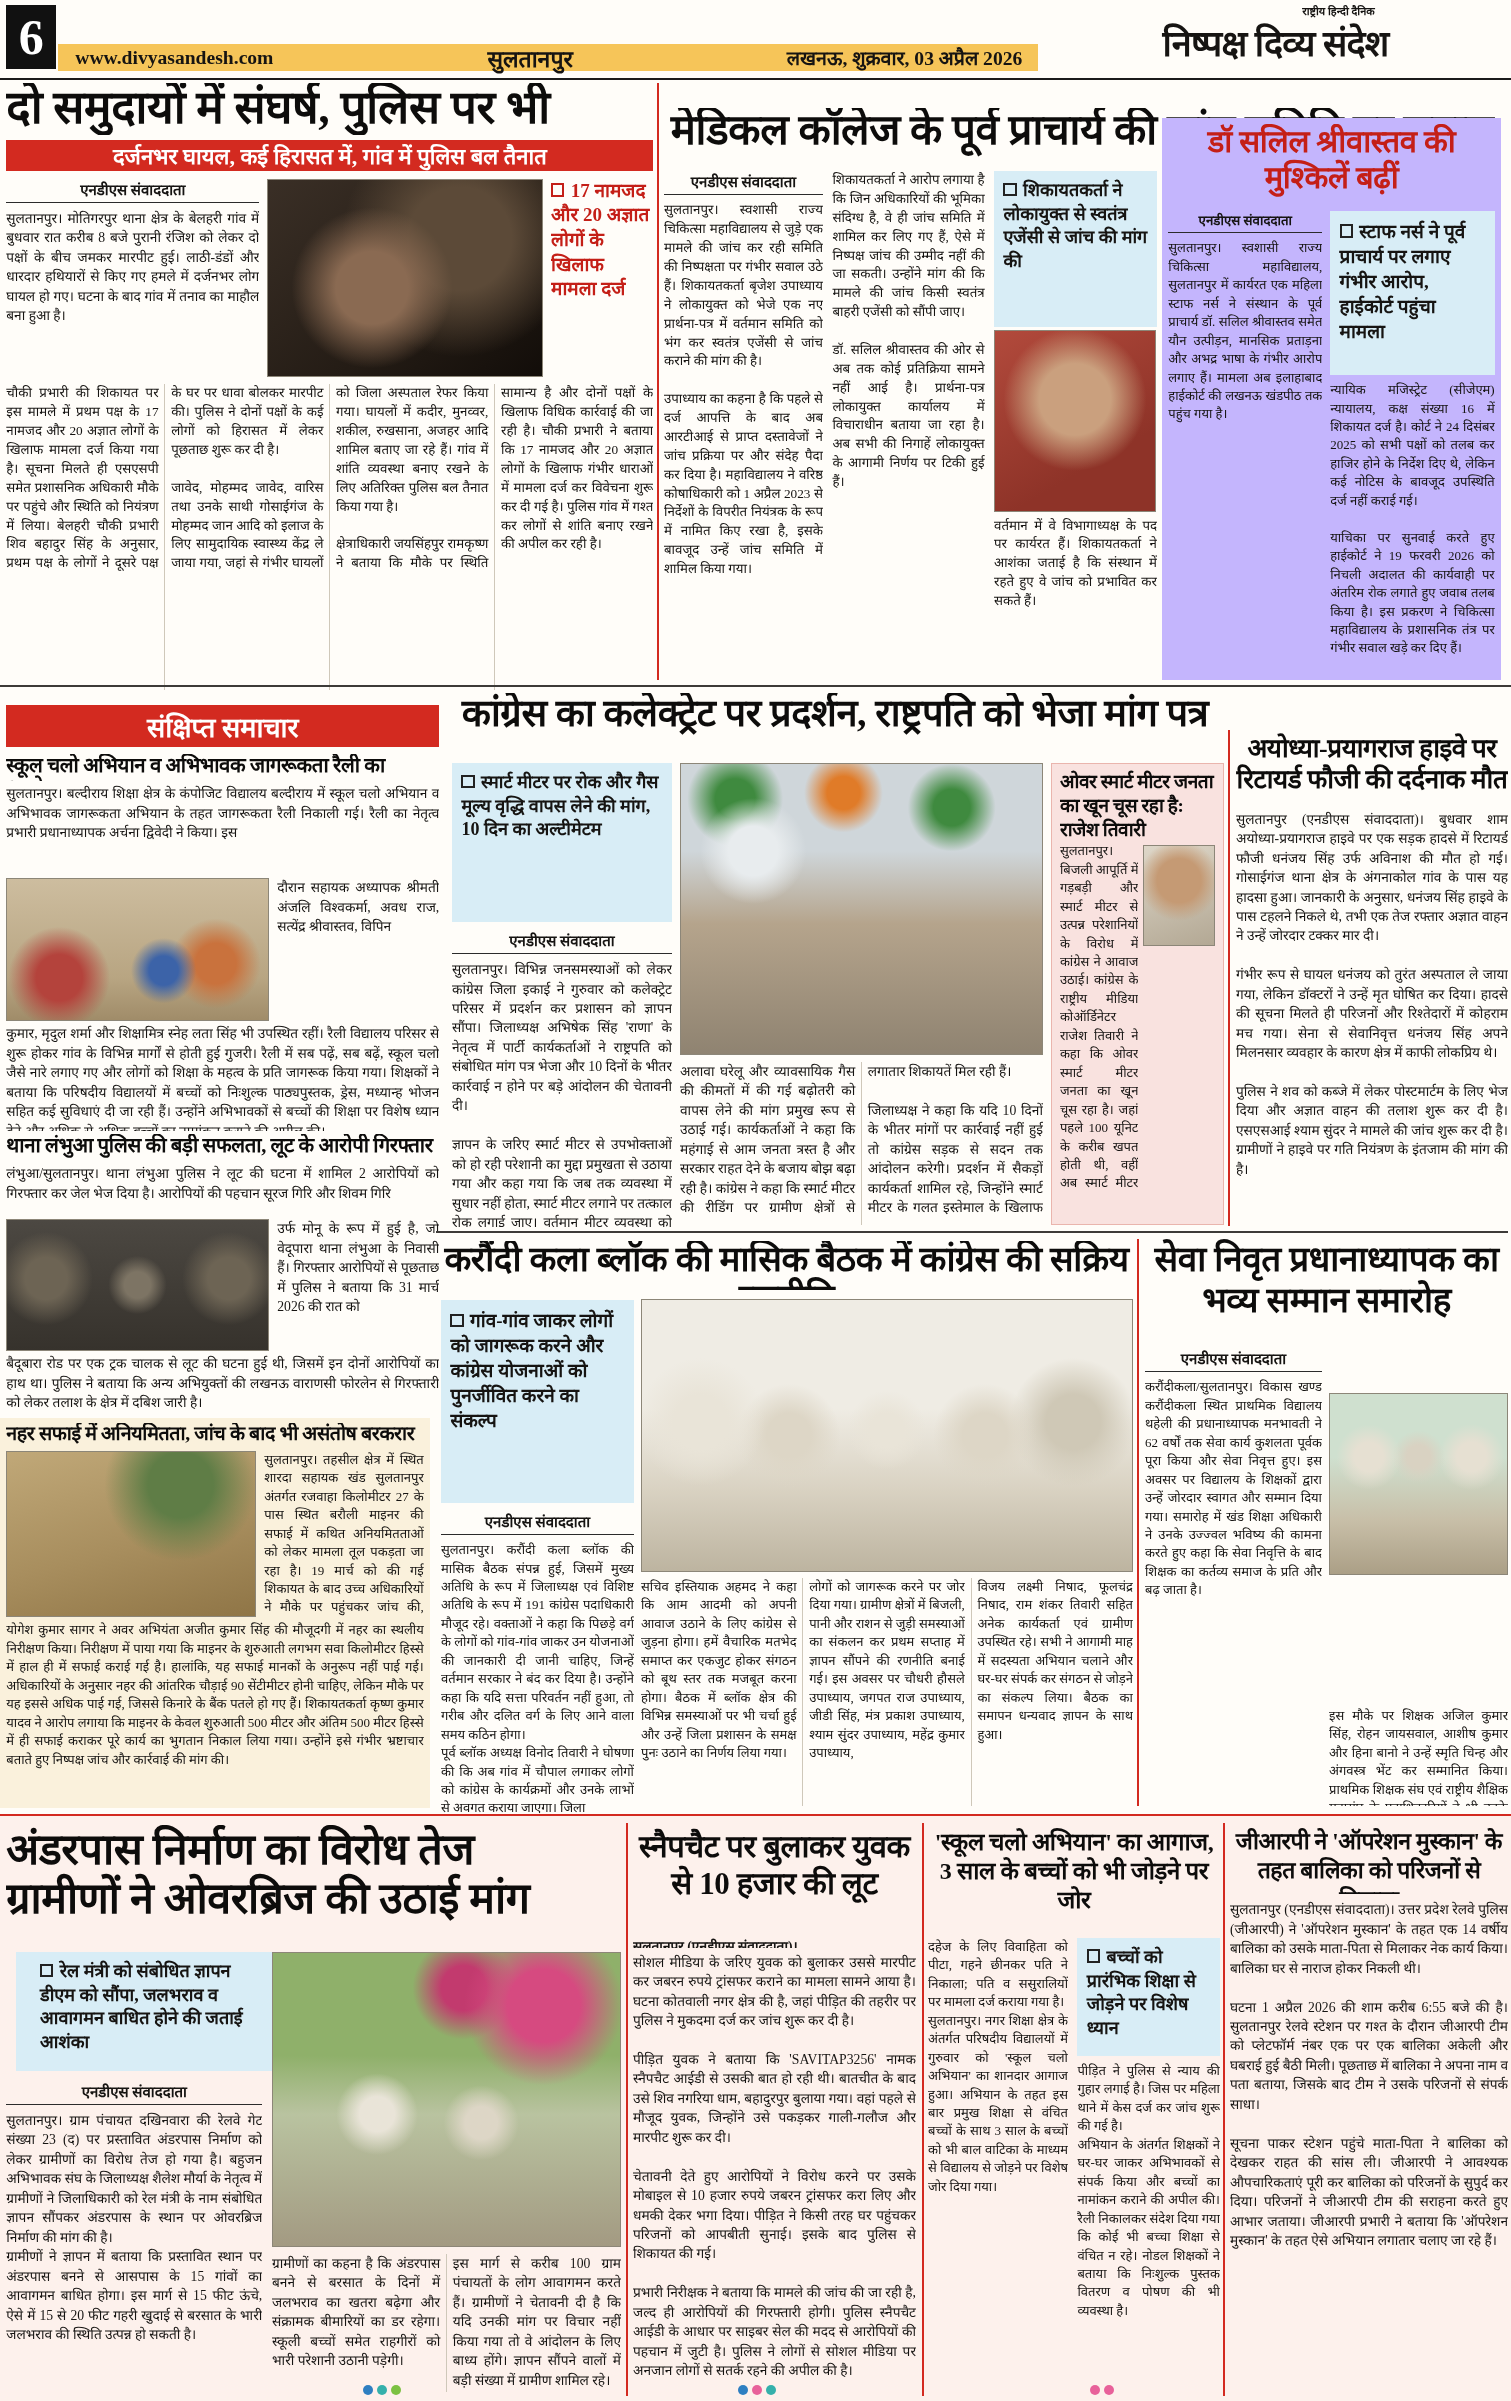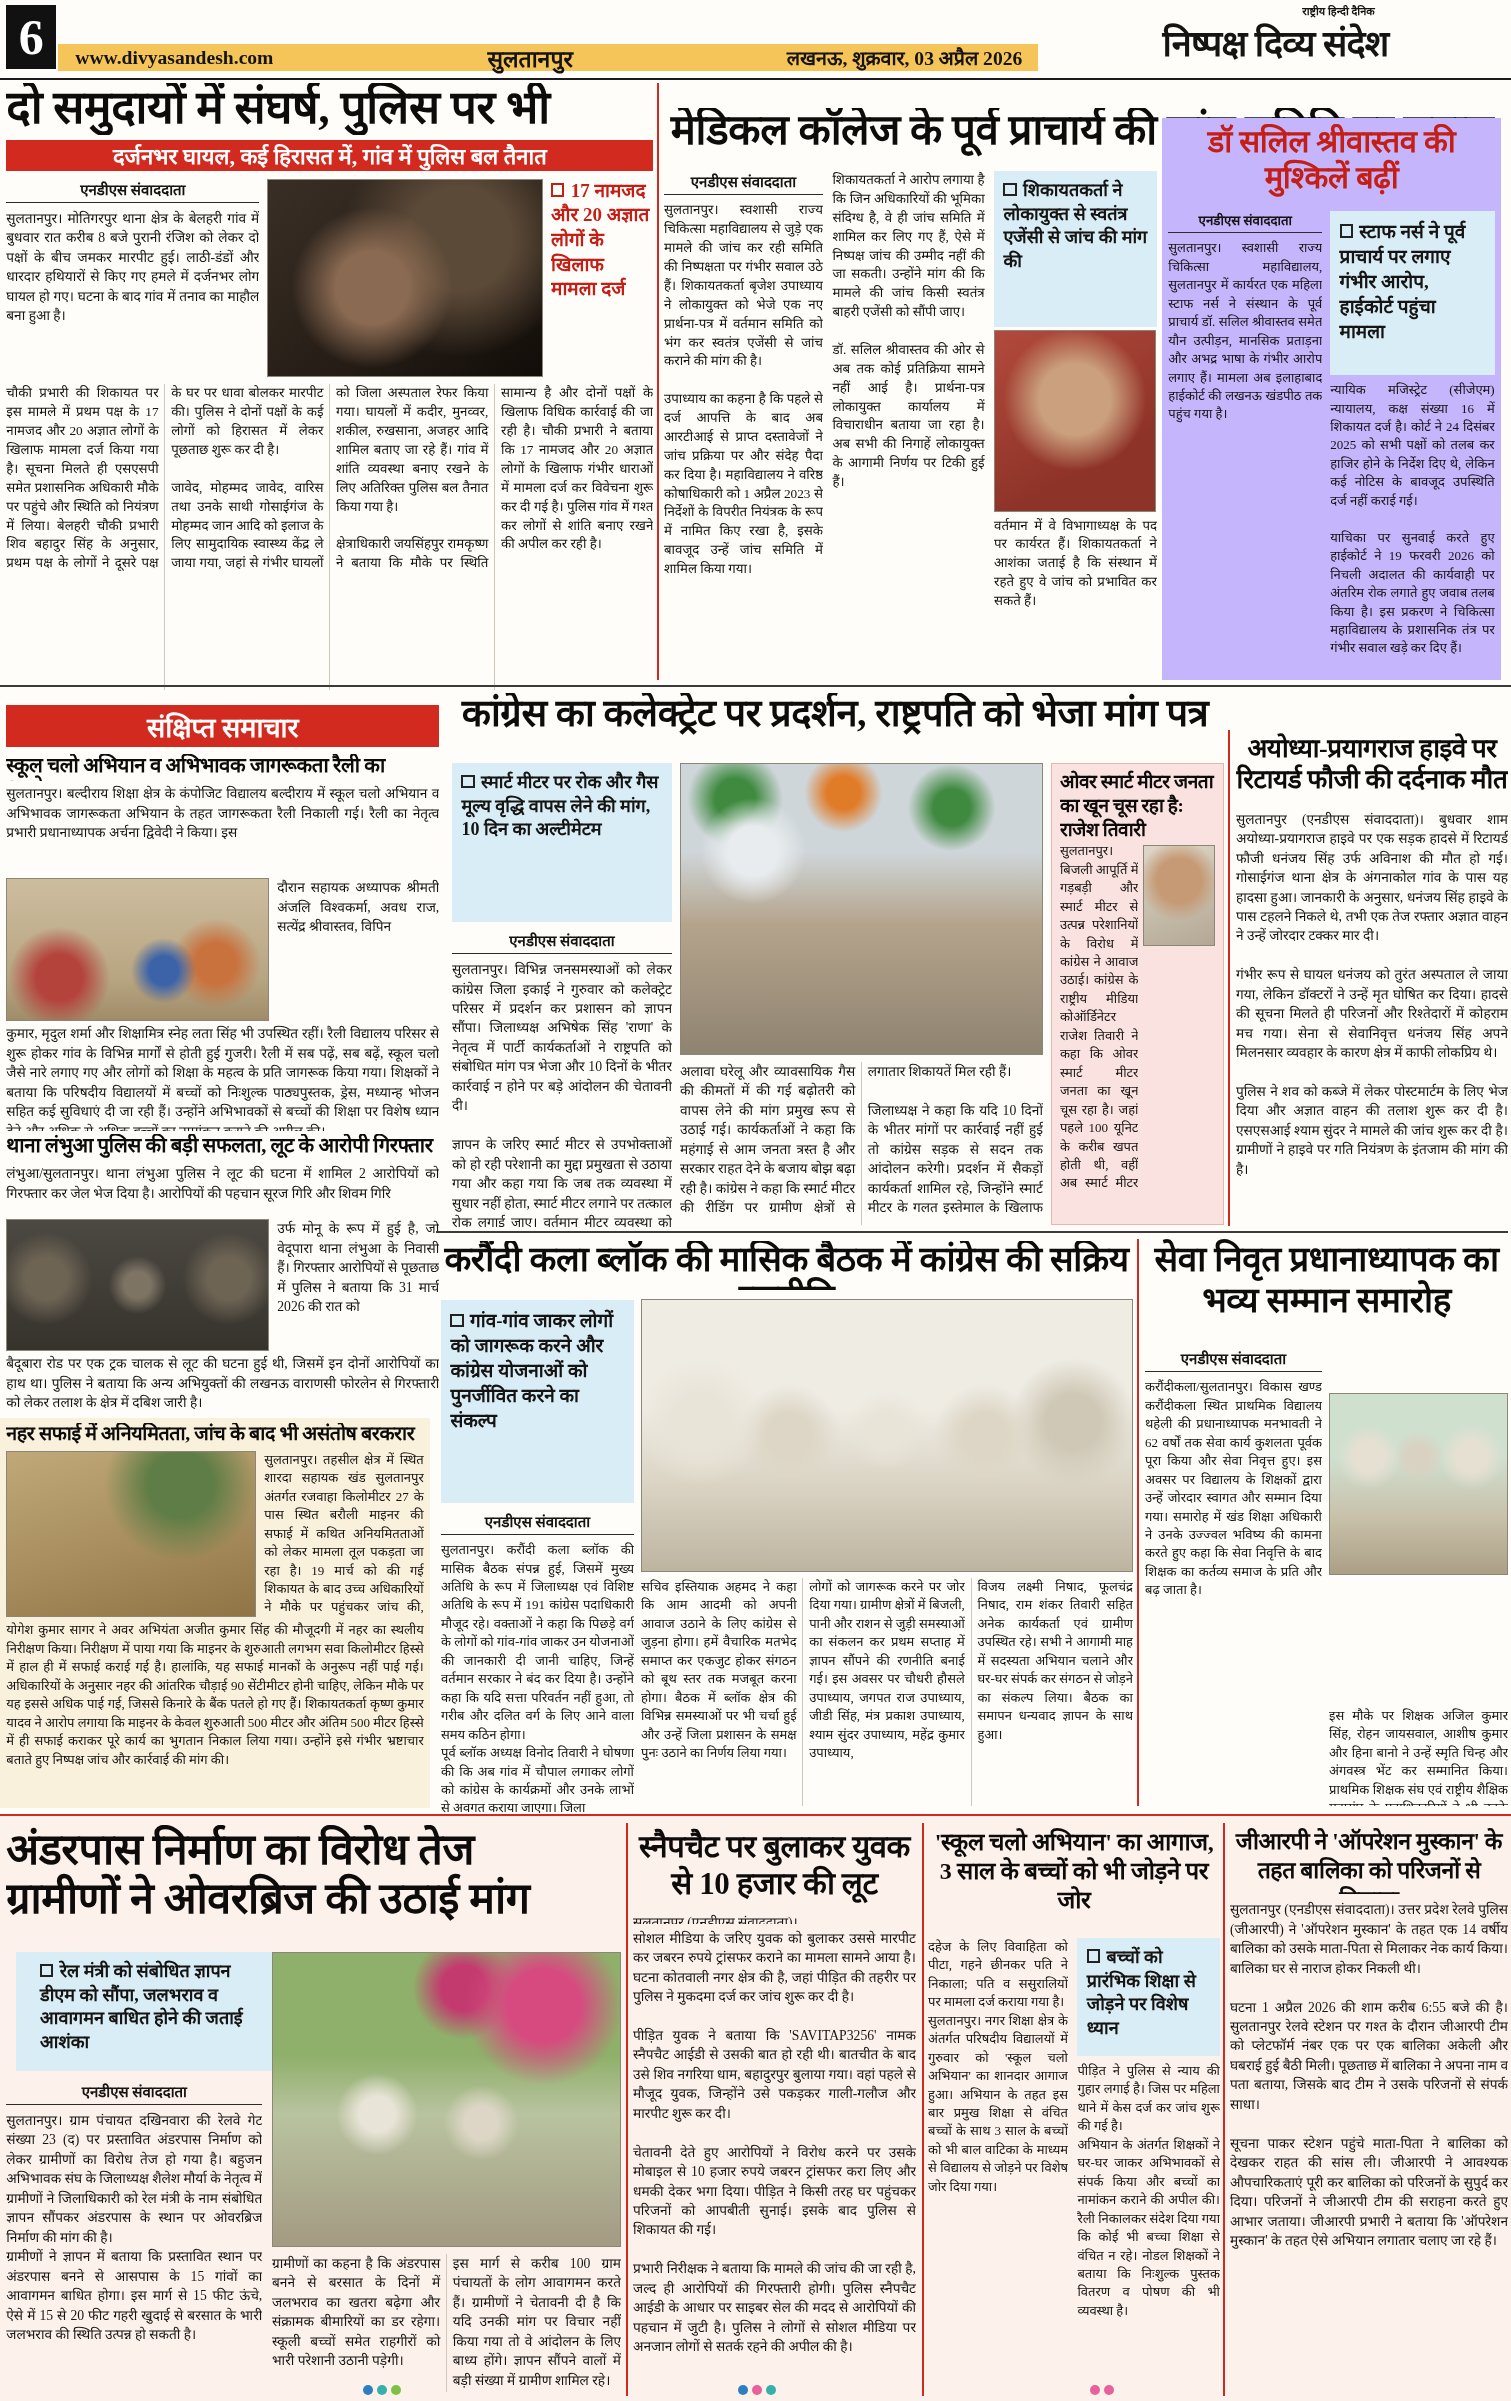--- a/index.html
+++ b/index.html
@@ -242,21 +242,21 @@
       radial-gradient(circle at 60% 58%, #ddd6c6 0 6%, transparent 14%),
       linear-gradient(180deg,#8fb06a 0 35%,#b9c3a0 55%,#a39a82);"></div>
   <div class="abs txt cols2" style="left:272px;top:2254px;width:349px;height:138px;">ग्रामीणों का कहना है कि अंडरपास बनने से बरसात के दिनों में जलभराव का खतरा बढ़ेगा और संक्रामक बीमारियों का डर रहेगा। स्कूली बच्चों समेत राहगीरों को भारी परेशानी उठानी पड़ेगी।
 
 इस मार्ग से करीब 100 ग्राम पंचायतों के लोग आवागमन करते हैं। ग्रामीणों ने चेतावनी दी है कि यदि उनकी मांग पर विचार नहीं किया गया तो वे आंदोलन के लिए बाध्य होंगे। ज्ञापन सौंपने वालों में बड़ी संख्या में ग्रामीण शामिल रहे।</div>
 
   <div class="abs vrule" style="left:626px;top:1823px;height:573px;"></div>
 
   <div class="abs" style="left:633px;top:1828px;width:283px;">
     <div class="hl center" style="font-size:31px;height:85px;line-height:1.2;">स्नैपचैट पर बुलाकर युवक से 10 हजार की लूट</div>
-    <div class="txt" style="height:11px;font-weight:normal;">सुलतानपुर (एनडीएस संवाददाता)।</div>
+    <div class="txt" style="height:11px;font-weight:bold;margin-top:24px;">सुलतानपुर (एनडीएस संवाददाता)।</div>
     <div class="txt" style="height:454px;margin-top:4.7px;">सोशल मीडिया के जरिए युवक को बुलाकर उससे मारपीट कर जबरन रुपये ट्रांसफर कराने का मामला सामने आया है। घटना कोतवाली नगर क्षेत्र की है, जहां पीड़ित की तहरीर पर पुलिस ने मुकदमा दर्ज कर जांच शुरू कर दी है।
 
 पीड़ित युवक ने बताया कि 'SAVITAP3256' नामक स्नैपचैट आईडी से उसकी बात हो रही थी। बातचीत के बाद उसे शिव नगरिया धाम, बहादुरपुर बुलाया गया। वहां पहले से मौजूद युवक, जिन्होंने उसे पकड़कर गाली-गलौज और मारपीट शुरू कर दी।
 
 चेतावनी देते हुए आरोपियों ने विरोध करने पर उसके मोबाइल से 10 हजार रुपये जबरन ट्रांसफर करा लिए और धमकी देकर भगा दिया। पीड़ित ने किसी तरह घर पहुंचकर परिजनों को आपबीती सुनाई। इसके बाद पुलिस से शिकायत की गई।
 
 प्रभारी निरीक्षक ने बताया कि मामले की जांच की जा रही है, जल्द ही आरोपियों की गिरफ्तारी होगी। पुलिस स्नैपचैट आईडी के आधार पर साइबर सेल की मदद से आरोपियों की पहचान में जुटी है। पुलिस ने लोगों से सोशल मीडिया पर अनजान लोगों से सतर्क रहने की अपील की है।</div>
   </div>
 
   <div class="abs vrule" style="left:922px;top:1823px;height:573px;"></div>

